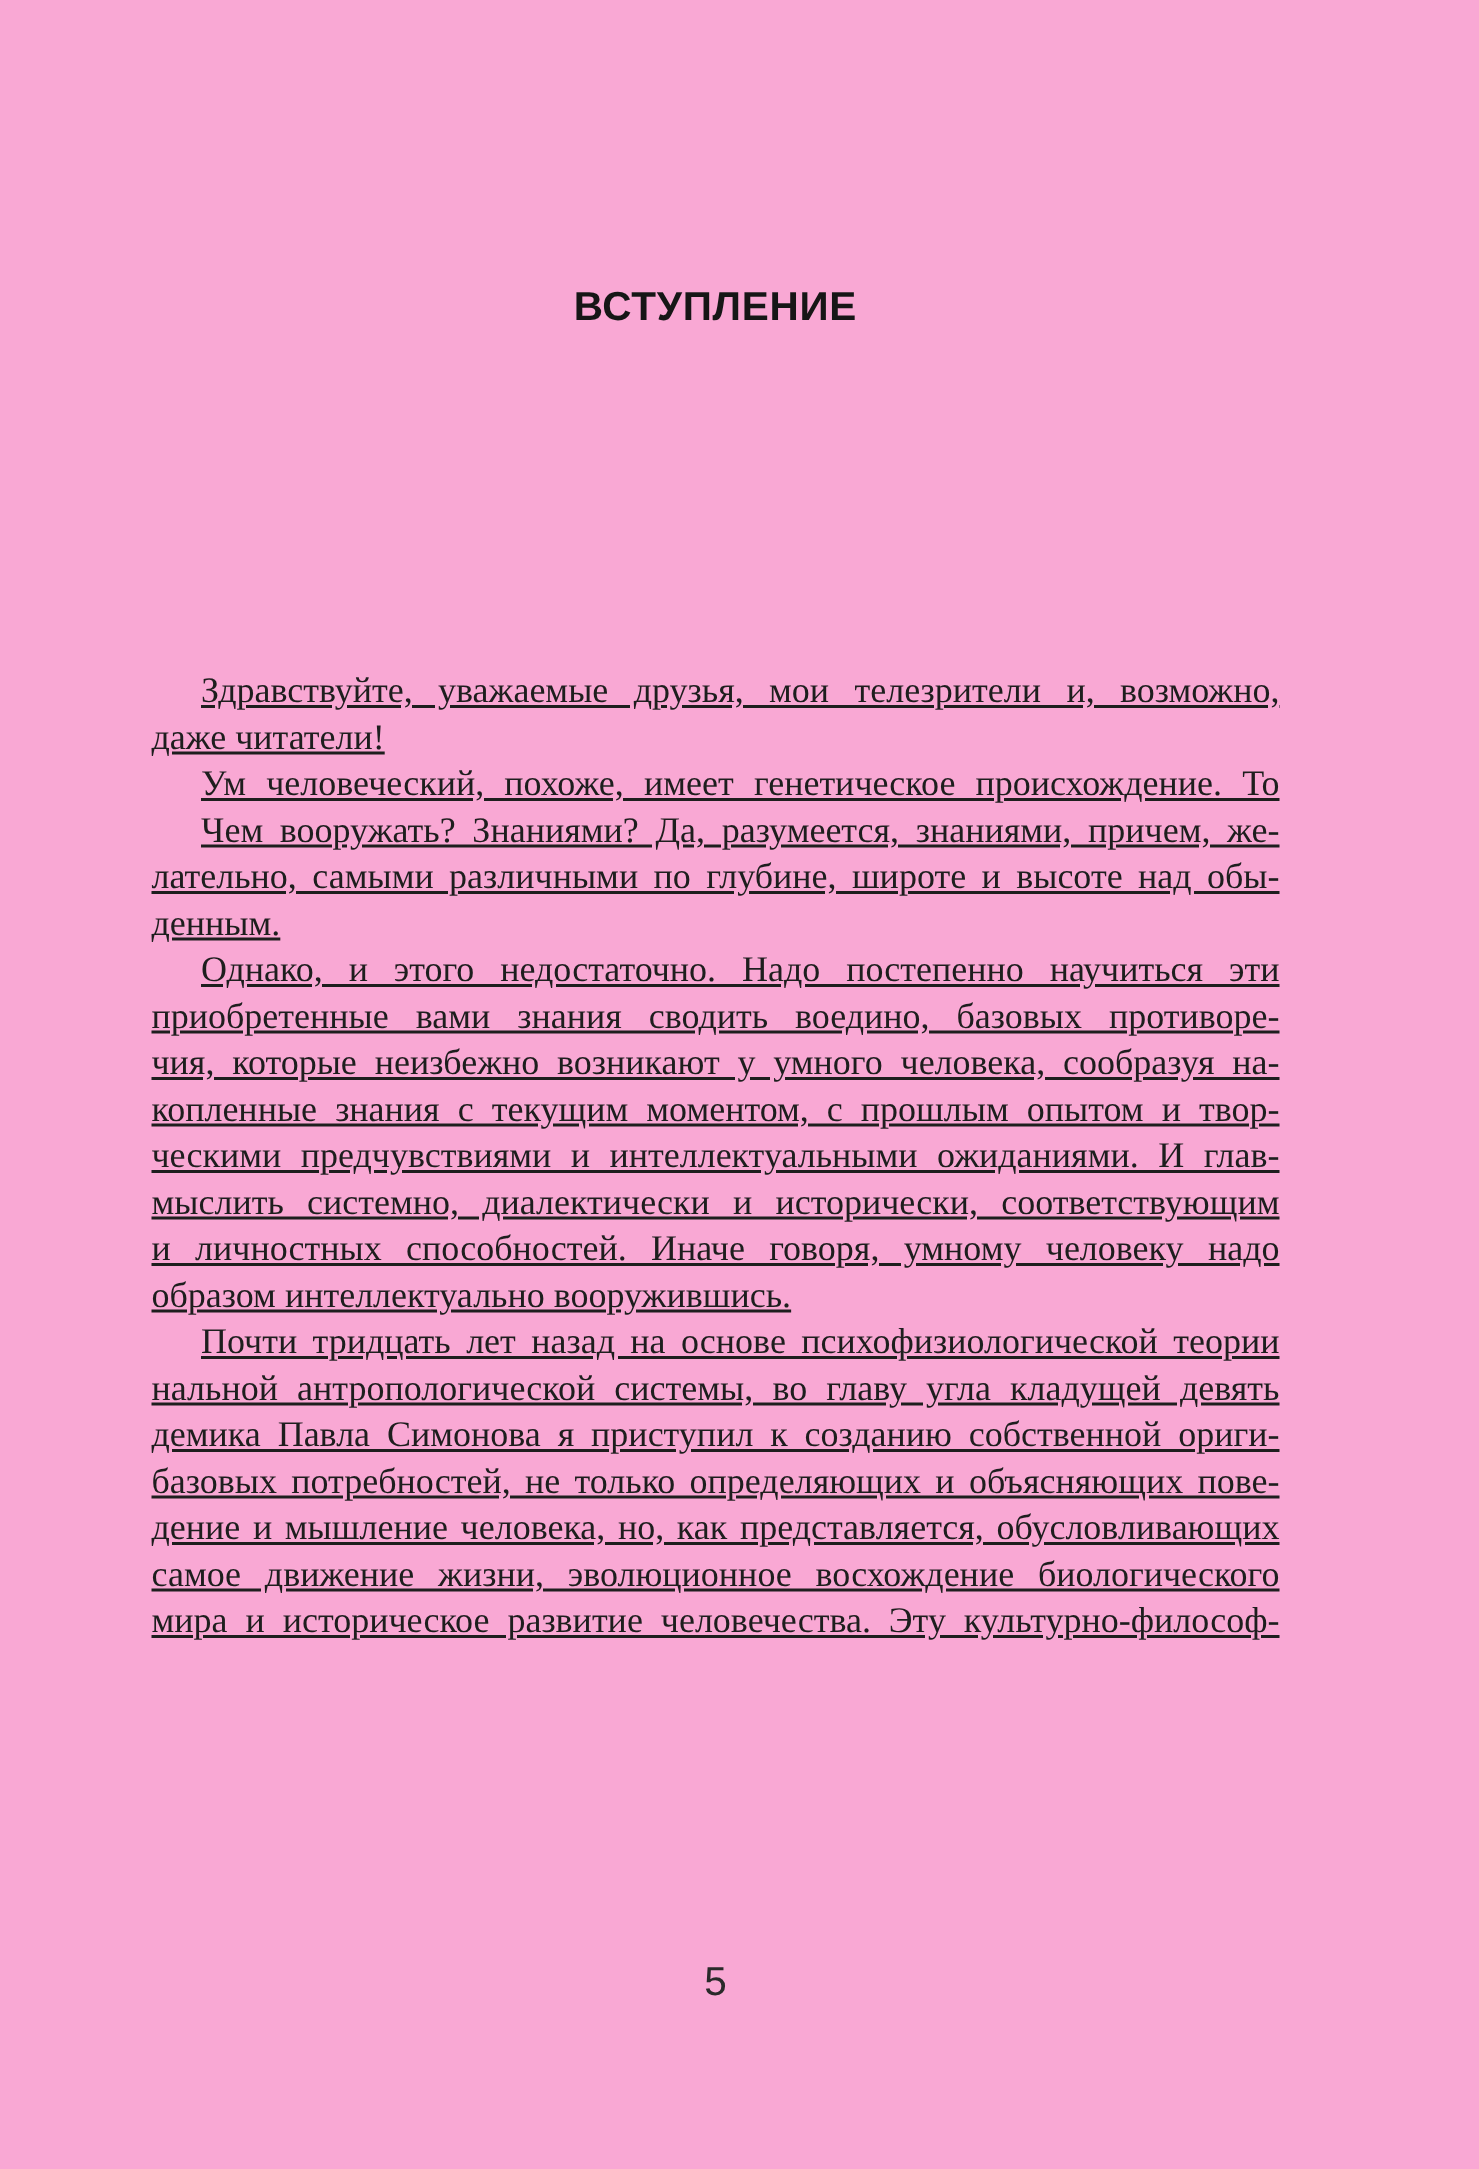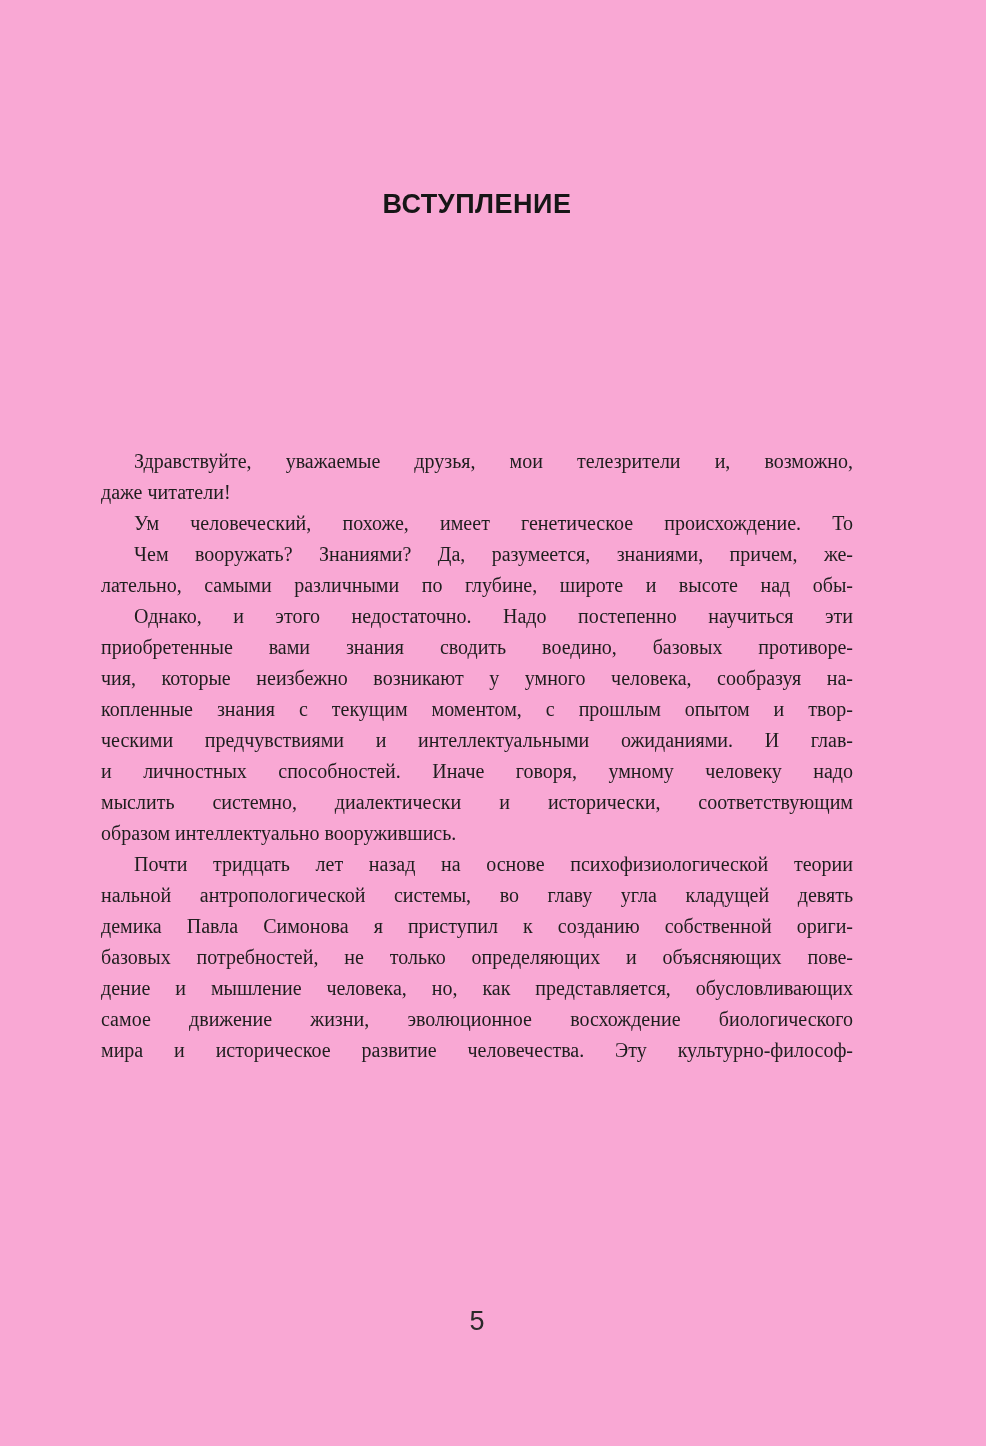--- a/index.html
+++ b/index.html
@@ -23,22 +23,23 @@
     font-size: 27px;
     line-height: 27px;
     letter-spacing: 0.5px;
     color: #161616;
   }
   .body-text {
     position: absolute;
     top: 446px;
     left: 101px;
     width: 752px;
-    font-size: 20px;
+    font-size: 24px;
     color: #1e1e1e;
+    text-decoration: underline;
   }
   .paragraph { margin: 0; }
   .line {
     height: 31px;
     line-height: 31px;
     text-align: justify;
     text-align-last: justify;
     white-space: normal;
   }
   .line.first { text-indent: 33px; }
@@ -65,29 +66,30 @@
       <div class="paragraph">
         <div class="line first">Здравствуйте, уважаемые друзья, мои телезрители и, возможно,</div>
         <div class="line para-end">даже читатели!</div>
       </div>
       <div class="paragraph">
         <div class="line first">Ум человеческий, похоже, имеет генетическое происхождение. То</div>
       </div>
       <div class="paragraph">
         <div class="line first">Чем вооружать? Знаниями? Да, разумеется, знаниями, причем, же-</div>
         <div class="line">лательно, самыми различными по глубине, широте и высоте над обы-</div>
+        <div class="line para-end">денным.</div>
       </div>
       <div class="paragraph">
         <div class="line first">Однако, и этого недостаточно. Надо постепенно научиться эти</div>
         <div class="line">приобретенные вами знания сводить воедино, базовых противоре-</div>
         <div class="line">чия, которые неизбежно возникают у умного человека, сообразуя на-</div>
         <div class="line">копленные знания с текущим моментом, с прошлым опытом и твор-</div>
         <div class="line">ческими предчувствиями и интеллектуальными ожиданиями. И глав-</div>
+        <div class="line">мыслить системно, диалектически и исторически, соответствующим</div>
         <div class="line">и личностных способностей. Иначе говоря, умному человеку надо</div>
-        <div class="line">мыслить системно, диалектически и исторически, соответствующим</div>
         <div class="line para-end">образом интеллектуально вооружившись.</div>
       </div>
       <div class="paragraph">
         <div class="line first">Почти тридцать лет назад на основе психофизиологической теории</div>
         <div class="line">нальной антропологической системы, во главу угла кладущей девять</div>
         <div class="line">демика Павла Симонова я приступил к созданию собственной ориги-</div>
         <div class="line">базовых потребностей, не только определяющих и объясняющих пове-</div>
         <div class="line">дение и мышление человека, но, как представляется, обусловливающих</div>
         <div class="line">самое движение жизни, эволюционное восхождение биологического</div>
         <div class="line">мира и историческое развитие человечества. Эту культурно-философ-</div>

